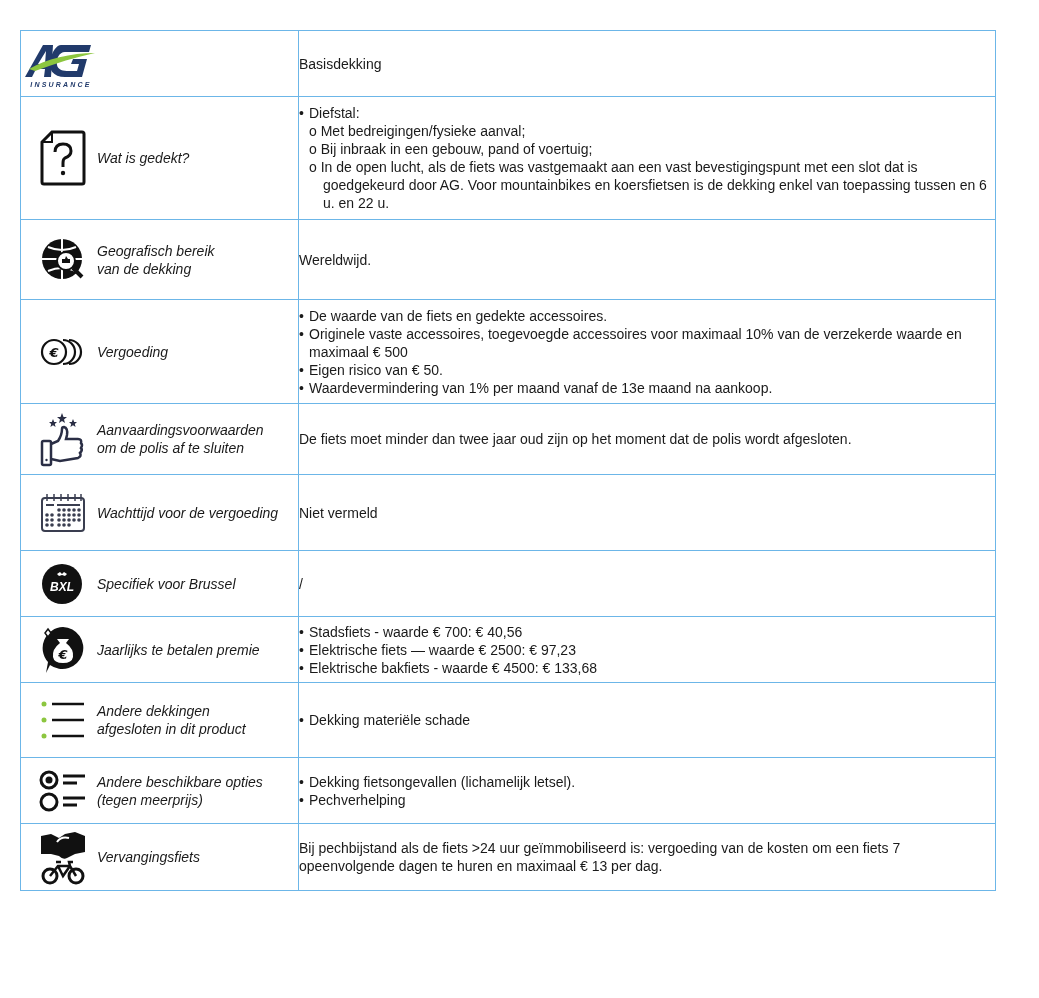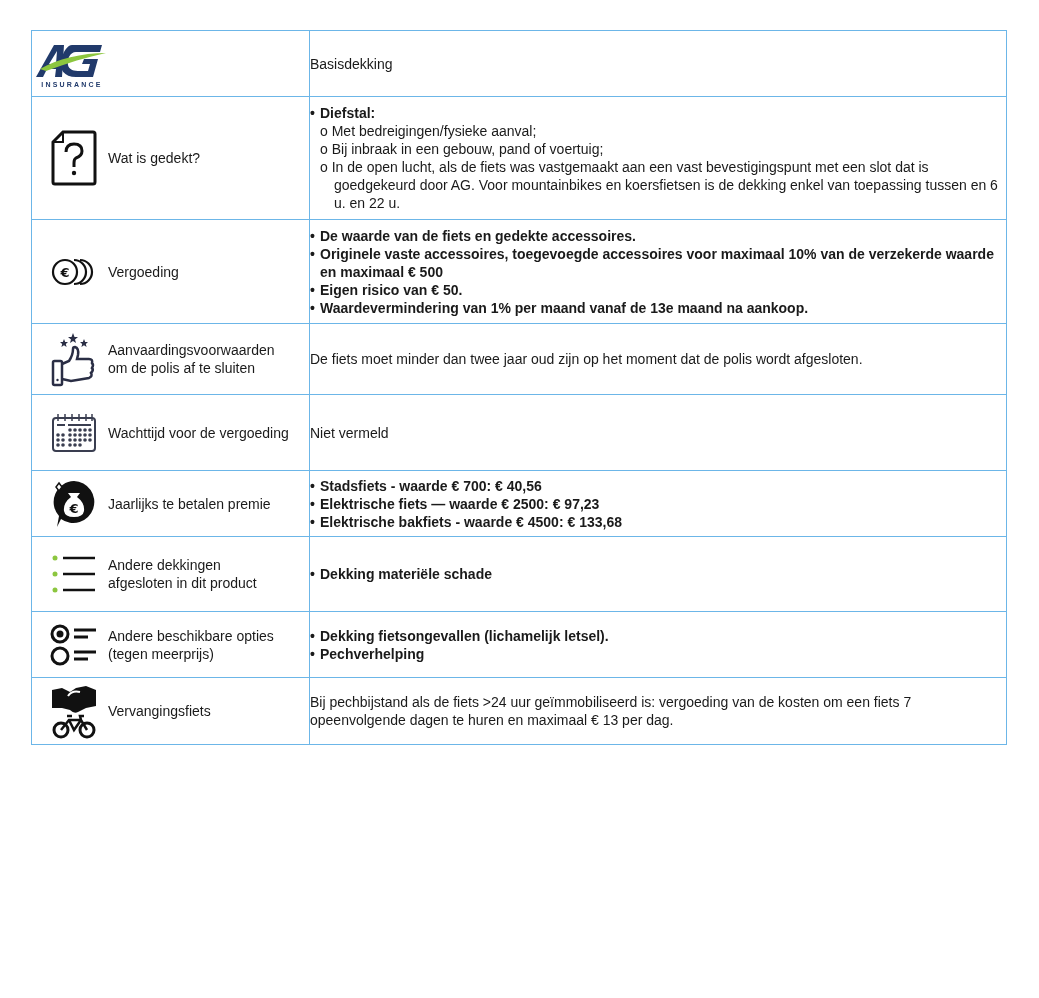--- a/index.html
+++ b/index.html
@@ -1,25 +1,25 @@
 <!DOCTYPE html>
 <html><head>
 <meta charset="utf-8">
 <style>
   html, body { margin: 0; padding: 0; background: #ffffff; }
   body { width: 1039px; height: 998px; position: relative; font-family: "Liberation Sans", "DejaVu Sans", sans-serif; color: #1a1a1a; }
-  .tbl { position: absolute; left: 31px; top: 30px; width: 976px; border-collapse: collapse; table-layout: fixed; }
+  .tbl { position: absolute; left: 20px; top: 30px; width: 976px; border-collapse: collapse; table-layout: fixed; }
   .tbl td { border: 1.5px solid #6cb6e8; vertical-align: middle; padding: 0; font-size: 14px; line-height: 18px; }
-  .tbl td.left { width: 277px; }
+  .tbl td.left { width: 277px; font-style: italic; }
   .lc { display: flex; align-items: center; padding-left: 18px; }
   .ic { width: 48px; height: 52px; display: flex; align-items: center; justify-content: center; margin-right: 10px; flex-shrink: 0; }
   .lbl { font-size: 14px; line-height: 18px; }
   .rc { padding: 0 10px 0 8px; }
   .rc ul { list-style: none; margin: 0; padding: 0; }
-  .rc li { position: relative; padding-left: 10px; font-weight: bold; }
+  .rc li { position: relative; padding-left: 10px; }
   .rc li.b::before { content: "•"; position: absolute; left: 0; top: 0; }
   .sub { padding-left: 10px; }
   .sub .line { padding-left: 14px; text-indent: -14px; }
   .logo-cell { padding-left: 20px; }
 </style>
 </head>
 <body>
 
 <table class="tbl">
 
@@ -58,20 +58,37 @@
       </ul>
       <div class="sub">
         <div class="line"><span>o</span> <span>Met bedreigingen/fysieke aanval;</span></div>
         <div class="line"><span>o</span> <span>Bij inbraak in een gebouw, pand of voertuig;</span></div>
         <div class="line"><span>o</span> <span>In de open lucht, als de fiets was vastgemaakt aan een vast bevestigingspunt met een slot dat is goedgekeurd door AG. Voor mountainbikes en koersfietsen is de dekking enkel van toepassing tussen en 6 u. en 22 u.</span></div>
       </div>
     </td>
   </tr>
 
 
+  <tr style="height:80px">
+    <td class="left">
+      <div class="lc">
+        <div class="ic">
+          <svg width="46" height="46" viewBox="0 0 46 46">
+            <circle cx="22" cy="22" r="20" fill="#111"></circle>
+            <path d="M2 22 L42 22 M22 2 L22 42 M8 10 Q22 16 36 10 M8 34 Q22 28 36 34" stroke="#fff" stroke-width="2" fill="none"></path>
+            <circle cx="26" cy="24" r="9" fill="#fff" stroke="#111" stroke-width="2"></circle>
+            <path d="M22 26 L22 22 L25 22 L26 19 L28 22 L30 22 L30 26 Z" fill="#111"></path>
+            <line x1="33" y1="31" x2="42" y2="40" stroke="#111" stroke-width="4"></line>
+          </svg>
+        </div>
+        <span class="lbl"><span>Geografisch bereik</span><br><span>van de dekking</span></span>
+      </div>
+    </td>
+    <td class="rc">Wereldwijd.</td>
+  </tr>
 
   <tr style="height:104px">
     <td class="left">
       <div class="lc">
         <div class="ic">
           <svg width="48" height="30" viewBox="0 0 48 30">
             <path d="M30 3 A12 12 0 0 1 30 27" fill="none" stroke="#111" stroke-width="2.2"></path>
             <path d="M24 3 A12 12 0 0 1 24 27" fill="none" stroke="#111" stroke-width="2.2"></path>
             <circle cx="15" cy="15" r="12" fill="#fff" stroke="#111" stroke-width="2.2"></circle>
             <text x="15" y="20" text-anchor="middle" font-family="DejaVu Sans, sans-serif" font-size="13" font-weight="bold" fill="#111">€</text>
@@ -154,20 +171,35 @@
                   <circle cx="29" cy="32" r="1.8"></circle>
             </g>
           </svg>
         </div>
         <span class="lbl">Wachttijd voor de vergoeding</span>
       </div>
     </td>
     <td class="rc">Niet vermeld</td>
   </tr>
 
+  <tr style="height:66px">
+    <td class="left">
+      <div class="lc">
+        <div class="ic">
+          <svg width="44" height="44" viewBox="0 0 44 44">
+            <circle cx="21" cy="22" r="20" fill="#111"></circle>
+            <path d="M16 12 L19 10 L21 12 L23 10 L26 12 L24 14 L21 13 L18 14 Z" fill="#fff"></path>
+            <text x="21" y="29" text-anchor="middle" font-family="Liberation Sans, sans-serif" font-size="12" font-weight="bold" fill="#fff">BXL</text>
+          </svg>
+        </div>
+        <span class="lbl">Specifiek voor Brussel</span>
+      </div>
+    </td>
+    <td class="rc">/</td>
+  </tr>
 
   <tr style="height:66px">
     <td class="left">
       <div class="lc">
         <div class="ic">
           <svg width="46" height="50" viewBox="0 0 46 50">
             <path d="M23 2 A21 21 0 1 1 10 40 L6 48 L8 37 A21 21 0 0 1 23 2 Z" fill="#111"></path>
             <path d="M17 14 L29 14 L26 18 Q34 24 33 32 Q32 38 23 38 Q14 38 13 32 Q12 24 20 18 Z" fill="#fff"></path>
             <text x="23" y="34" text-anchor="middle" font-family="DejaVu Sans, sans-serif" font-size="13" font-weight="bold" fill="#111">€</text>
             <polygon points="8,4 11,8 8,12 5,8" fill="#fff" stroke="#111" stroke-width="1.5"></polygon>

